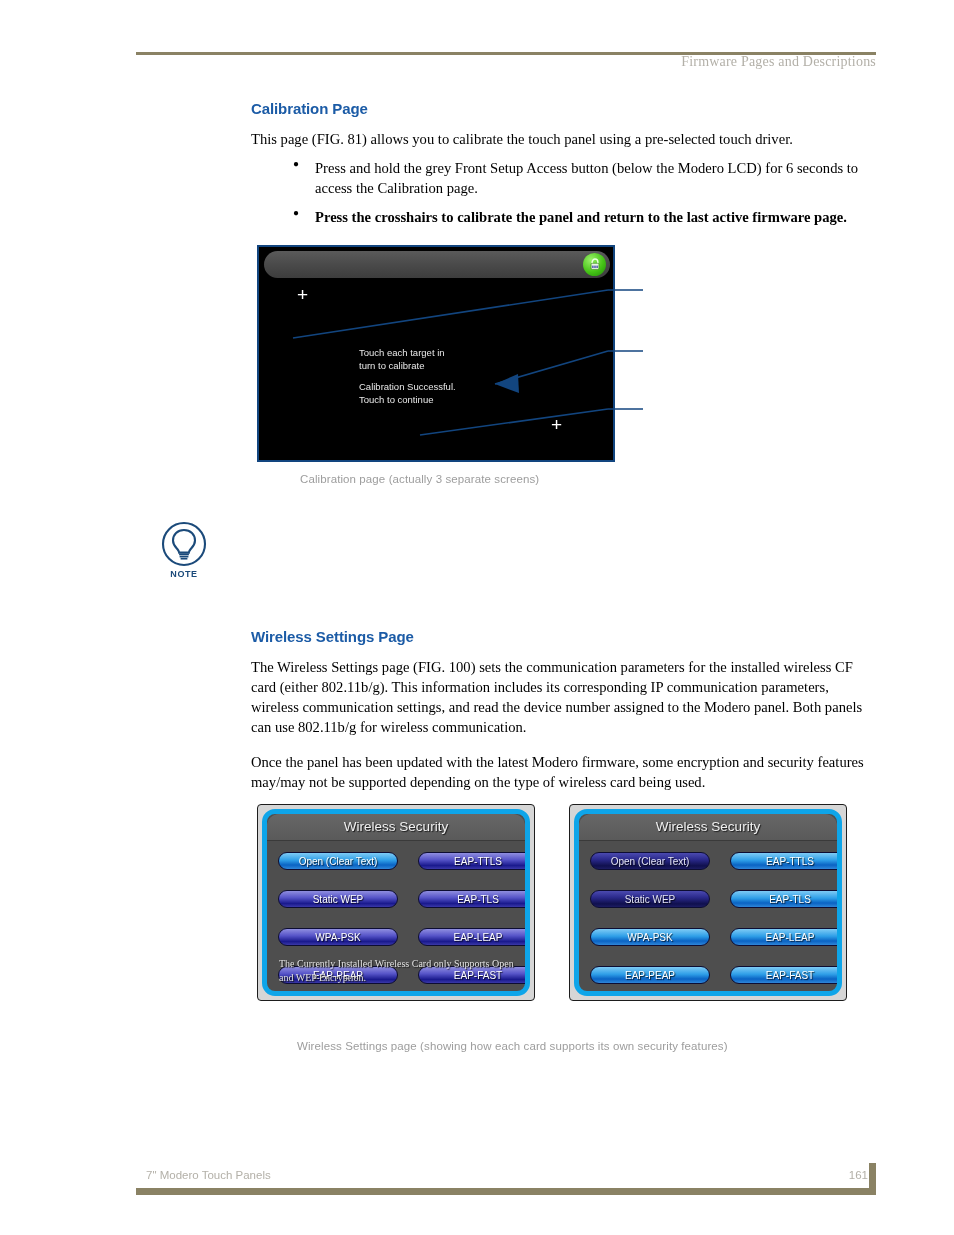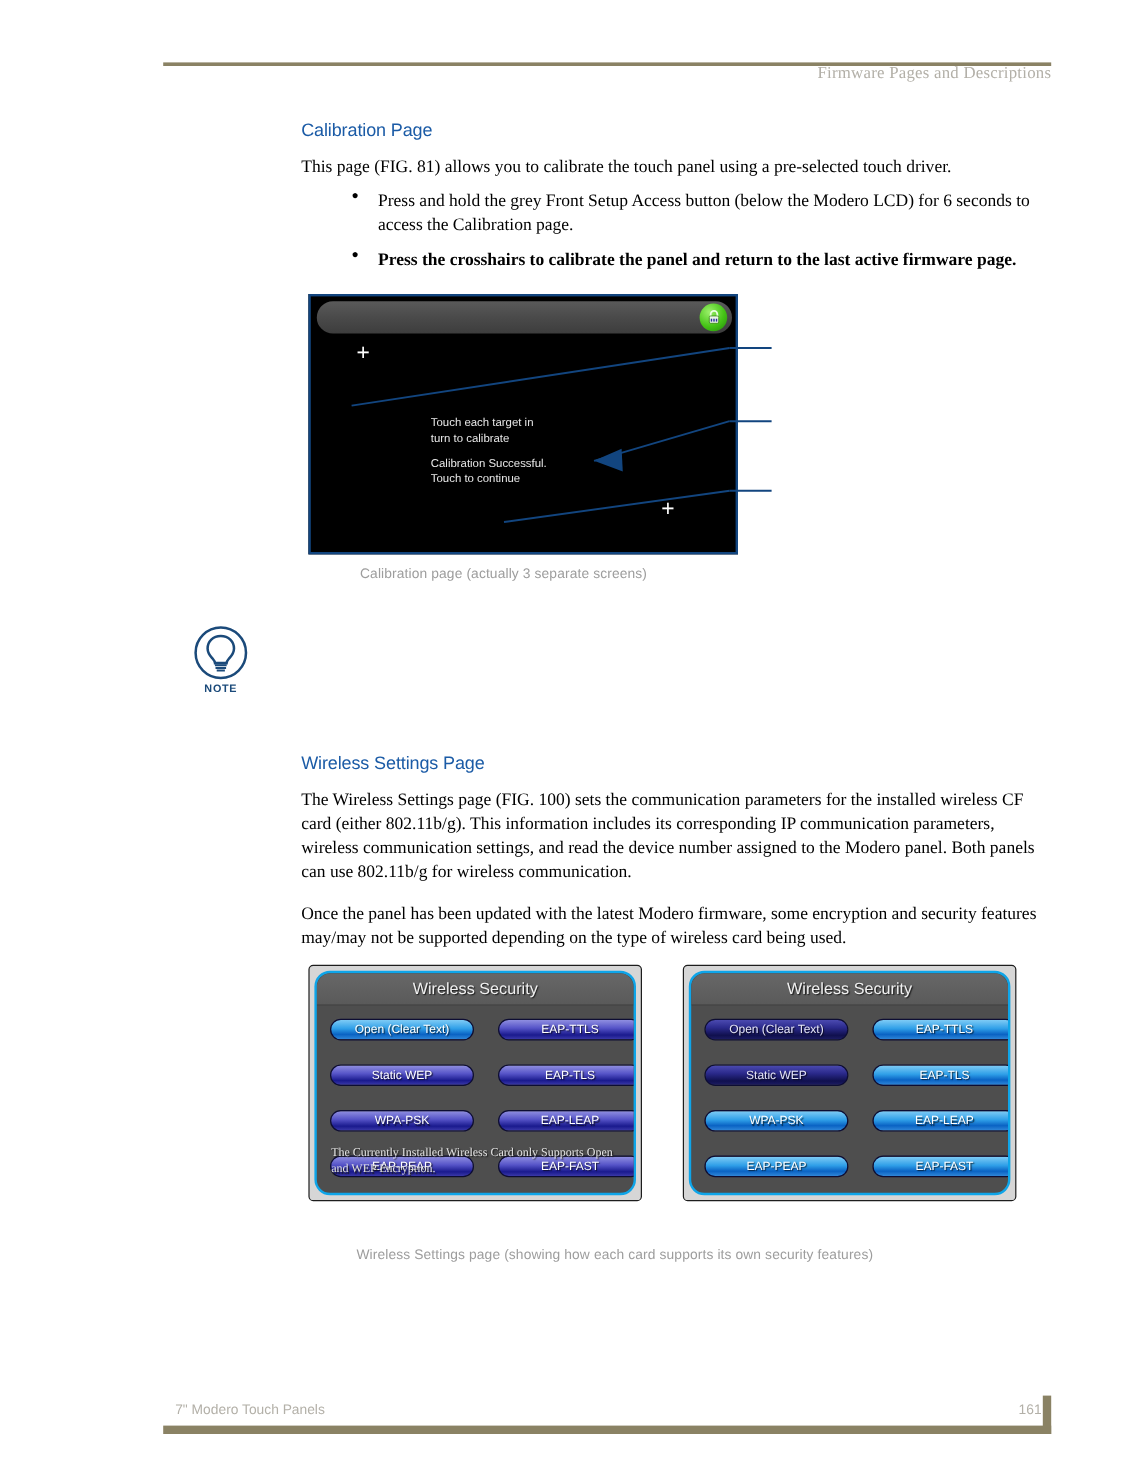--- a/index.html
+++ b/index.html
@@ -39,21 +39,21 @@
   .content {
     position: absolute;
     left: 251px;
     top: 100px;
     width: 625px;
   }
 
   h2.section-heading {
     font-family: "Liberation Sans", sans-serif;
     font-size: 15px;
-    font-weight: normal;
+    font-weight: bold;
     color: #1b5ba6;
     margin: 0 0 12px 0;
     letter-spacing: -0.1px;
   }
 
   p.body-text {
     font-family: "Liberation Serif", serif;
     font-size: 14.6px;
     line-height: 1.38;
     margin: 0 0 9px 0;
@@ -182,21 +182,21 @@
     background: #d6d6d6;
     border: 1px solid #1d1d1d;
     border-radius: 4px;
     box-sizing: border-box;
     padding: 4px;
   }
   .panel-inner {
     width: 100%;
     height: 100%;
     background: #4e4e4e;
-    border: 2px solid #0ea5e9;
+    border: 5px solid #0ea5e9;
     border-radius: 13px;
     box-sizing: border-box;
     position: relative;
     overflow: hidden;
   }
   .panel-titlebar {
     position: absolute;
     left: 0; top: 0;
     width: 100%;
     height: 26px;

